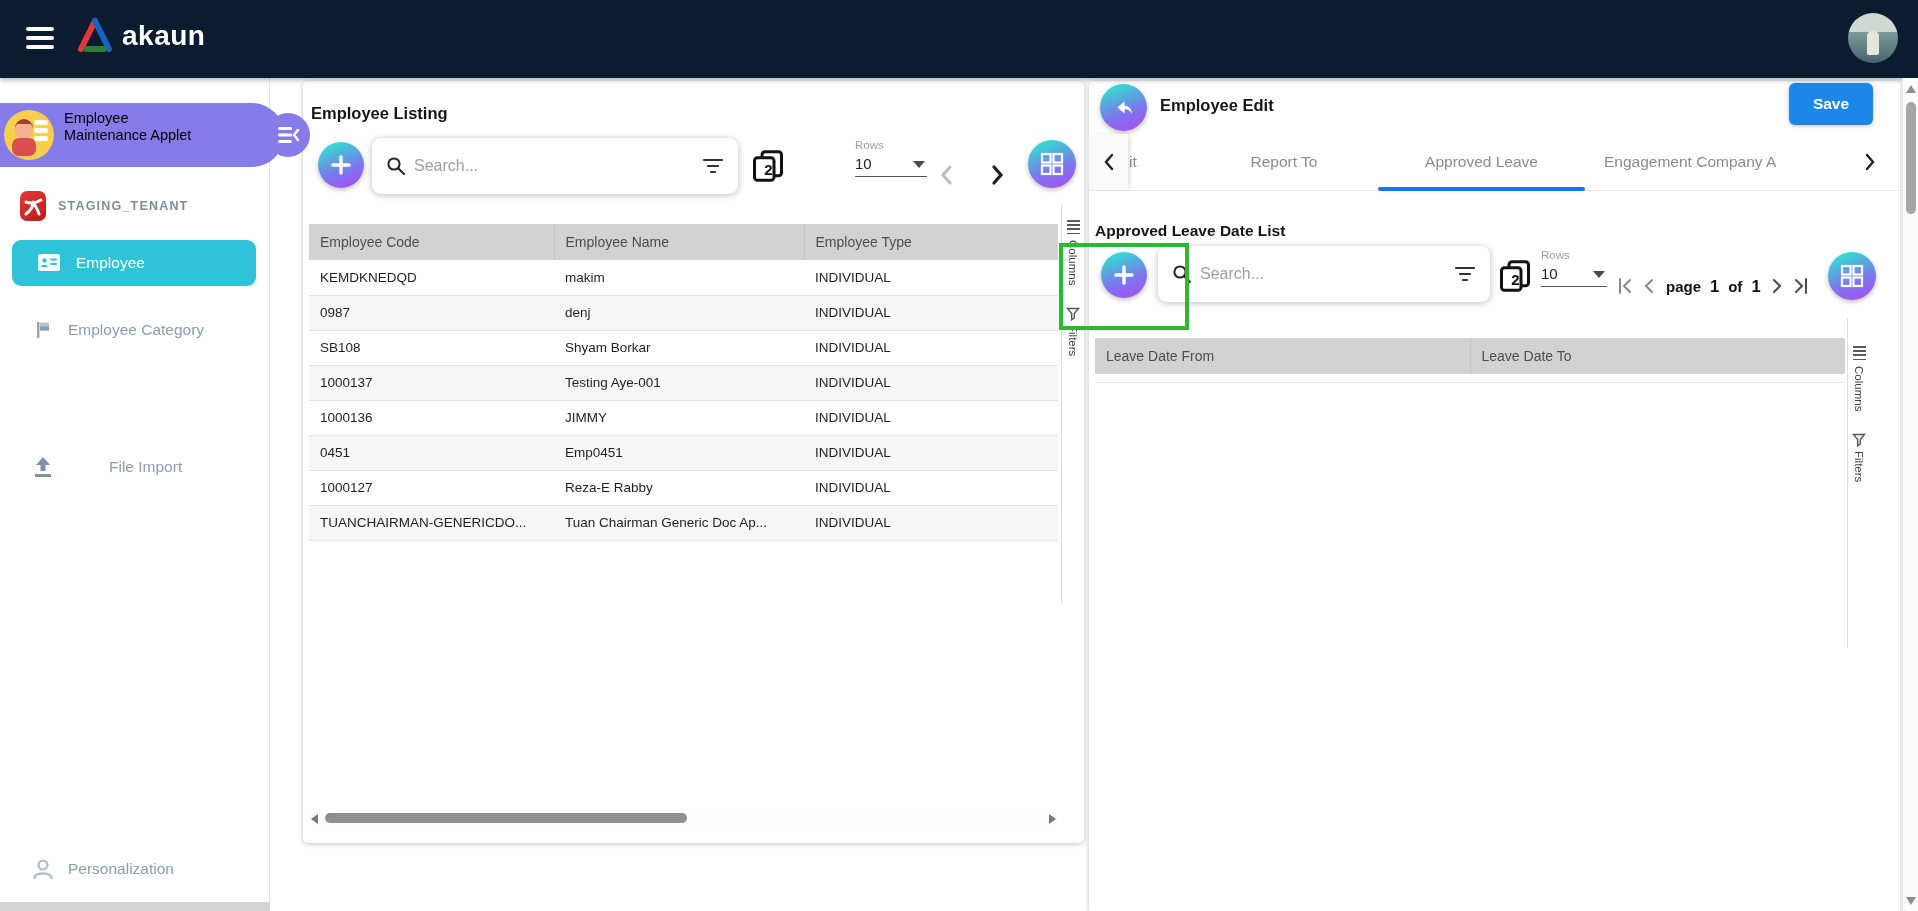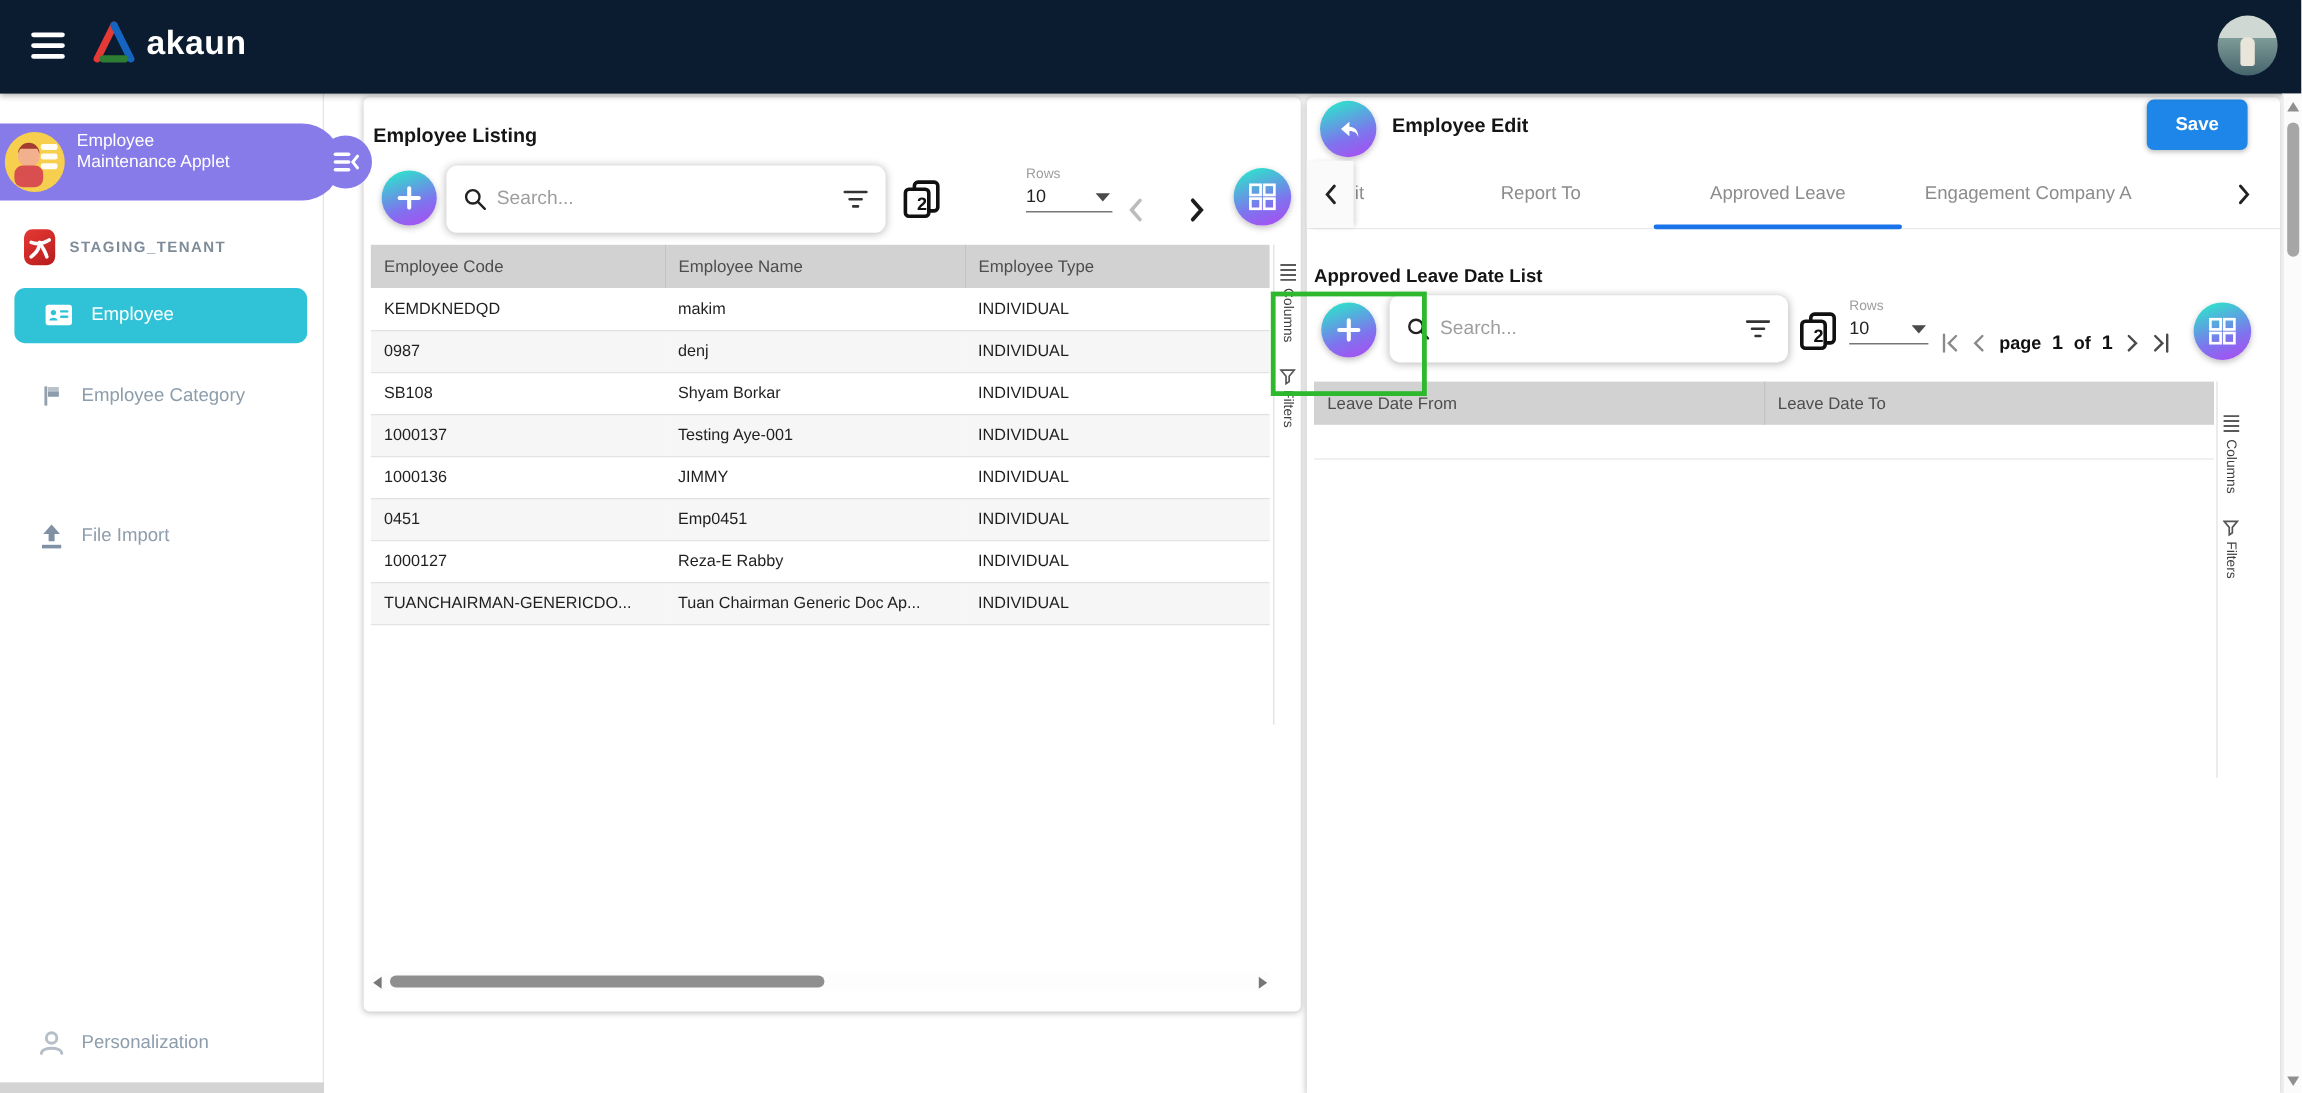--- a/index.html
+++ b/index.html
@@ -18,21 +18,21 @@
   .nav-avatar::after { content:""; position:absolute; left:19px; top:18px; width:12px; height:24px;
     background:#e9e5da; border-radius:5px 5px 2px 2px; }
 
   
   .sidebar { position:absolute; left:0; top:78px; width:270px; height:833px; background:#fff;
              border-right:1px solid #e4e4e4; z-index:5; overflow:visible; }
   .applet-pill { position:absolute; left:0; top:25px; width:284px; height:64px; background:#877ae9;
                  border-radius:0 32px 32px 0; display:flex; align-items:center; }
   .applet-avatar { position:absolute; left:4px; top:7px; width:50px; height:50px; border-radius:50%;
                    background:#f6cf4f; overflow:hidden; }
-  .applet-title { position:absolute; left:64px; top:7px; width:150px; color:#ffffff; font-size:14.5px;
+  .applet-title { position:absolute; left:64px; top:7px; width:150px; color:#000000; font-size:14.5px;
                   line-height:17px; font-weight:500; }
   .applet-collapse { position:absolute; left:266px; top:10px; width:44px; height:44px; border-radius:50%;
                      background:#877ae9; display:flex; align-items:center; justify-content:center; cursor:pointer; }
   .side-item { position:absolute; left:0; width:270px; height:40px; display:flex; align-items:center;
                color:#8d9dab; font-size:15.5px; cursor:pointer; }
   .side-item .sicon { width:26px; margin-left:30px; margin-right:12px; display:flex; justify-content:center; }
   .tenant-icon { width:30px; height:30px; border-radius:7px; background:linear-gradient(145deg,#e53935,#b71c1c);
                  display:flex; align-items:center; justify-content:center; }
   .tenant-label { color:#7e8c9a; font-size:12.5px; font-weight:bold; letter-spacing:1.2px; }
   .active-pill { position:absolute; left:12px; top:162px; width:244px; height:46px; background:#30c3d7;
@@ -56,21 +56,21 @@
   .searchbox input { border:0; outline:0; flex:1; font-size:16px; color:#333; font-family:inherit; background:transparent; }
   .searchbox input::placeholder { color:#9e9e9e; }
 
   .rows-block { position:absolute; }
   .rows-label { font-size:11.5px; color:#9e9e9e; }
   .rows-value { font-size:15px; color:#222; margin-top:4px; width:72px; border-bottom:1px solid #555;
                 padding-bottom:4px; position:relative; cursor:pointer; }
   .caret-down { position:absolute; right:2px; top:6px; width:0; height:0; border-left:6px solid transparent;
                 border-right:6px solid transparent; border-top:7px solid #4a4a4a; }
 
-  table.grid { border-collapse:collapse; table-layout:fixed; }
+  table.grid { border-collapse:collapse; table-layout:fixed;margin-top:20px; }
   table.grid th { background:#d2d2d2; font-size:14px; font-weight:400; color:#4d4d4d; text-align:left;
                   padding:0 0 0 11px; height:36px; }
   table.grid th + th { border-left:1px solid #c3c3c3; }
   table.grid td { font-size:13.5px; color:#1f1f1f; padding:0 0 0 11px; height:35px;
                   border-bottom:1px solid #e2e2e2; white-space:nowrap; overflow:hidden; }
   table.grid tr:nth-child(even) td { background:#f6f6f6; }
 
   .strip { position:absolute; border-left:1px solid #dedede; width:23px; display:flex; flex-direction:column;
            align-items:center; }
   .vtext { writing-mode:vertical-rl; font-size:11.5px; color:#3f3f3f; cursor:pointer; }
@@ -188,21 +188,21 @@
         <svg width="18" height="20" viewBox="0 0 18 20">
           <rect x="3" y="2" width="2.4" height="16" fill="#93a1af"></rect>
           <rect x="6" y="2.5" width="9" height="8" fill="#b9c2cb"></rect>
           <rect x="6" y="6.5" width="9" height="4" fill="#8d9dab"></rect>
         </svg>
       </span>
       <span>Employee Category</span>
     </div>
 
 
-    <div class="side-item" style="top:349px;">
+    <div class="side-item" style="top:369px;gap:41px;">
       <span class="sicon">
         <svg width="22" height="22" viewBox="0 0 22 22">
           <path d="M11 1 l7 8 h-4.5 v6 h-5 v-6 H4 Z" fill="#7f91a3"></path>
           <rect x="3" y="18" width="16" height="3" fill="#7f91a3"></rect>
         </svg>
       </span>
       <span>File Import</span>
     </div>
 
 

